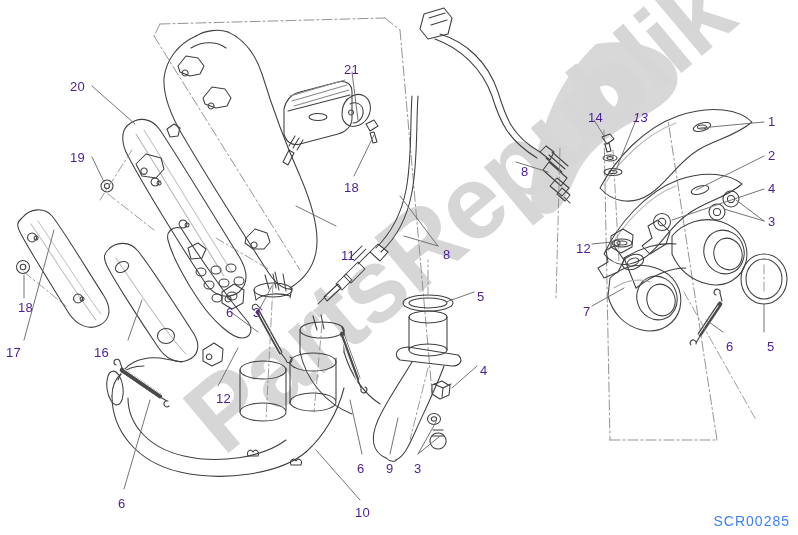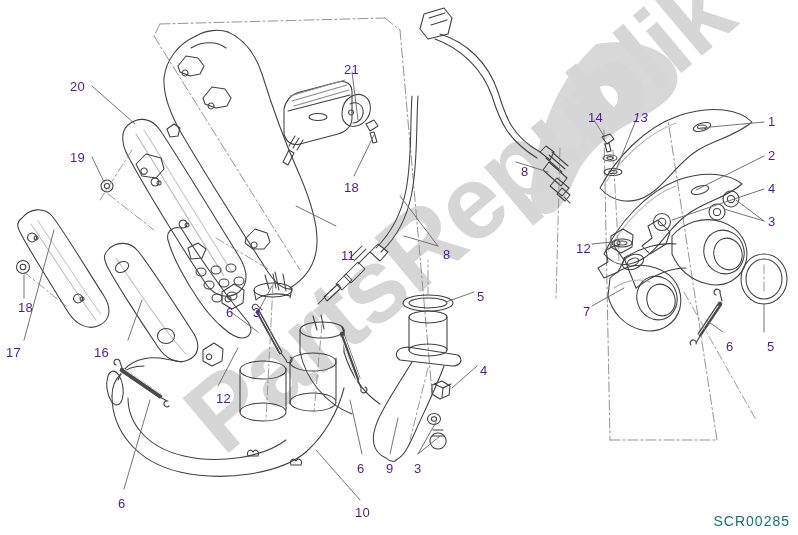--- a/index.html
+++ b/index.html
@@ -4,21 +4,21 @@
 <style>
   html,body{margin:0;padding:0;background:#fff;}
   body{width:798px;height:535px;overflow:hidden;
        font-family:"Liberation Sans", sans-serif;}
   #stage{position:relative;width:798px;height:535px;background:#ffffff;}
   #stage svg{position:absolute;left:0;top:0;}
   .lbl{position:absolute;font-family:"Liberation Sans",sans-serif;
        font-size:13px;color:#4c1d95;letter-spacing:.3px;
        user-select:none;white-space:nowrap;}
   .code{position:absolute;right:8px;bottom:6px;font-size:14px;
-        color:#0f766e;letter-spacing:1px;font-family:"Liberation Sans",sans-serif;}
+        color:#3b82f6;letter-spacing:1px;font-family:"Liberation Sans",sans-serif;}
   .wm{position:absolute;left:0;top:0;width:798px;height:535px;
       pointer-events:none;}
 </style>
 </head>
 <body>
 
 <div id="stage">
 
   <svg class="wm" width="798" height="535" viewBox="0 0 798 535">
     <defs>

